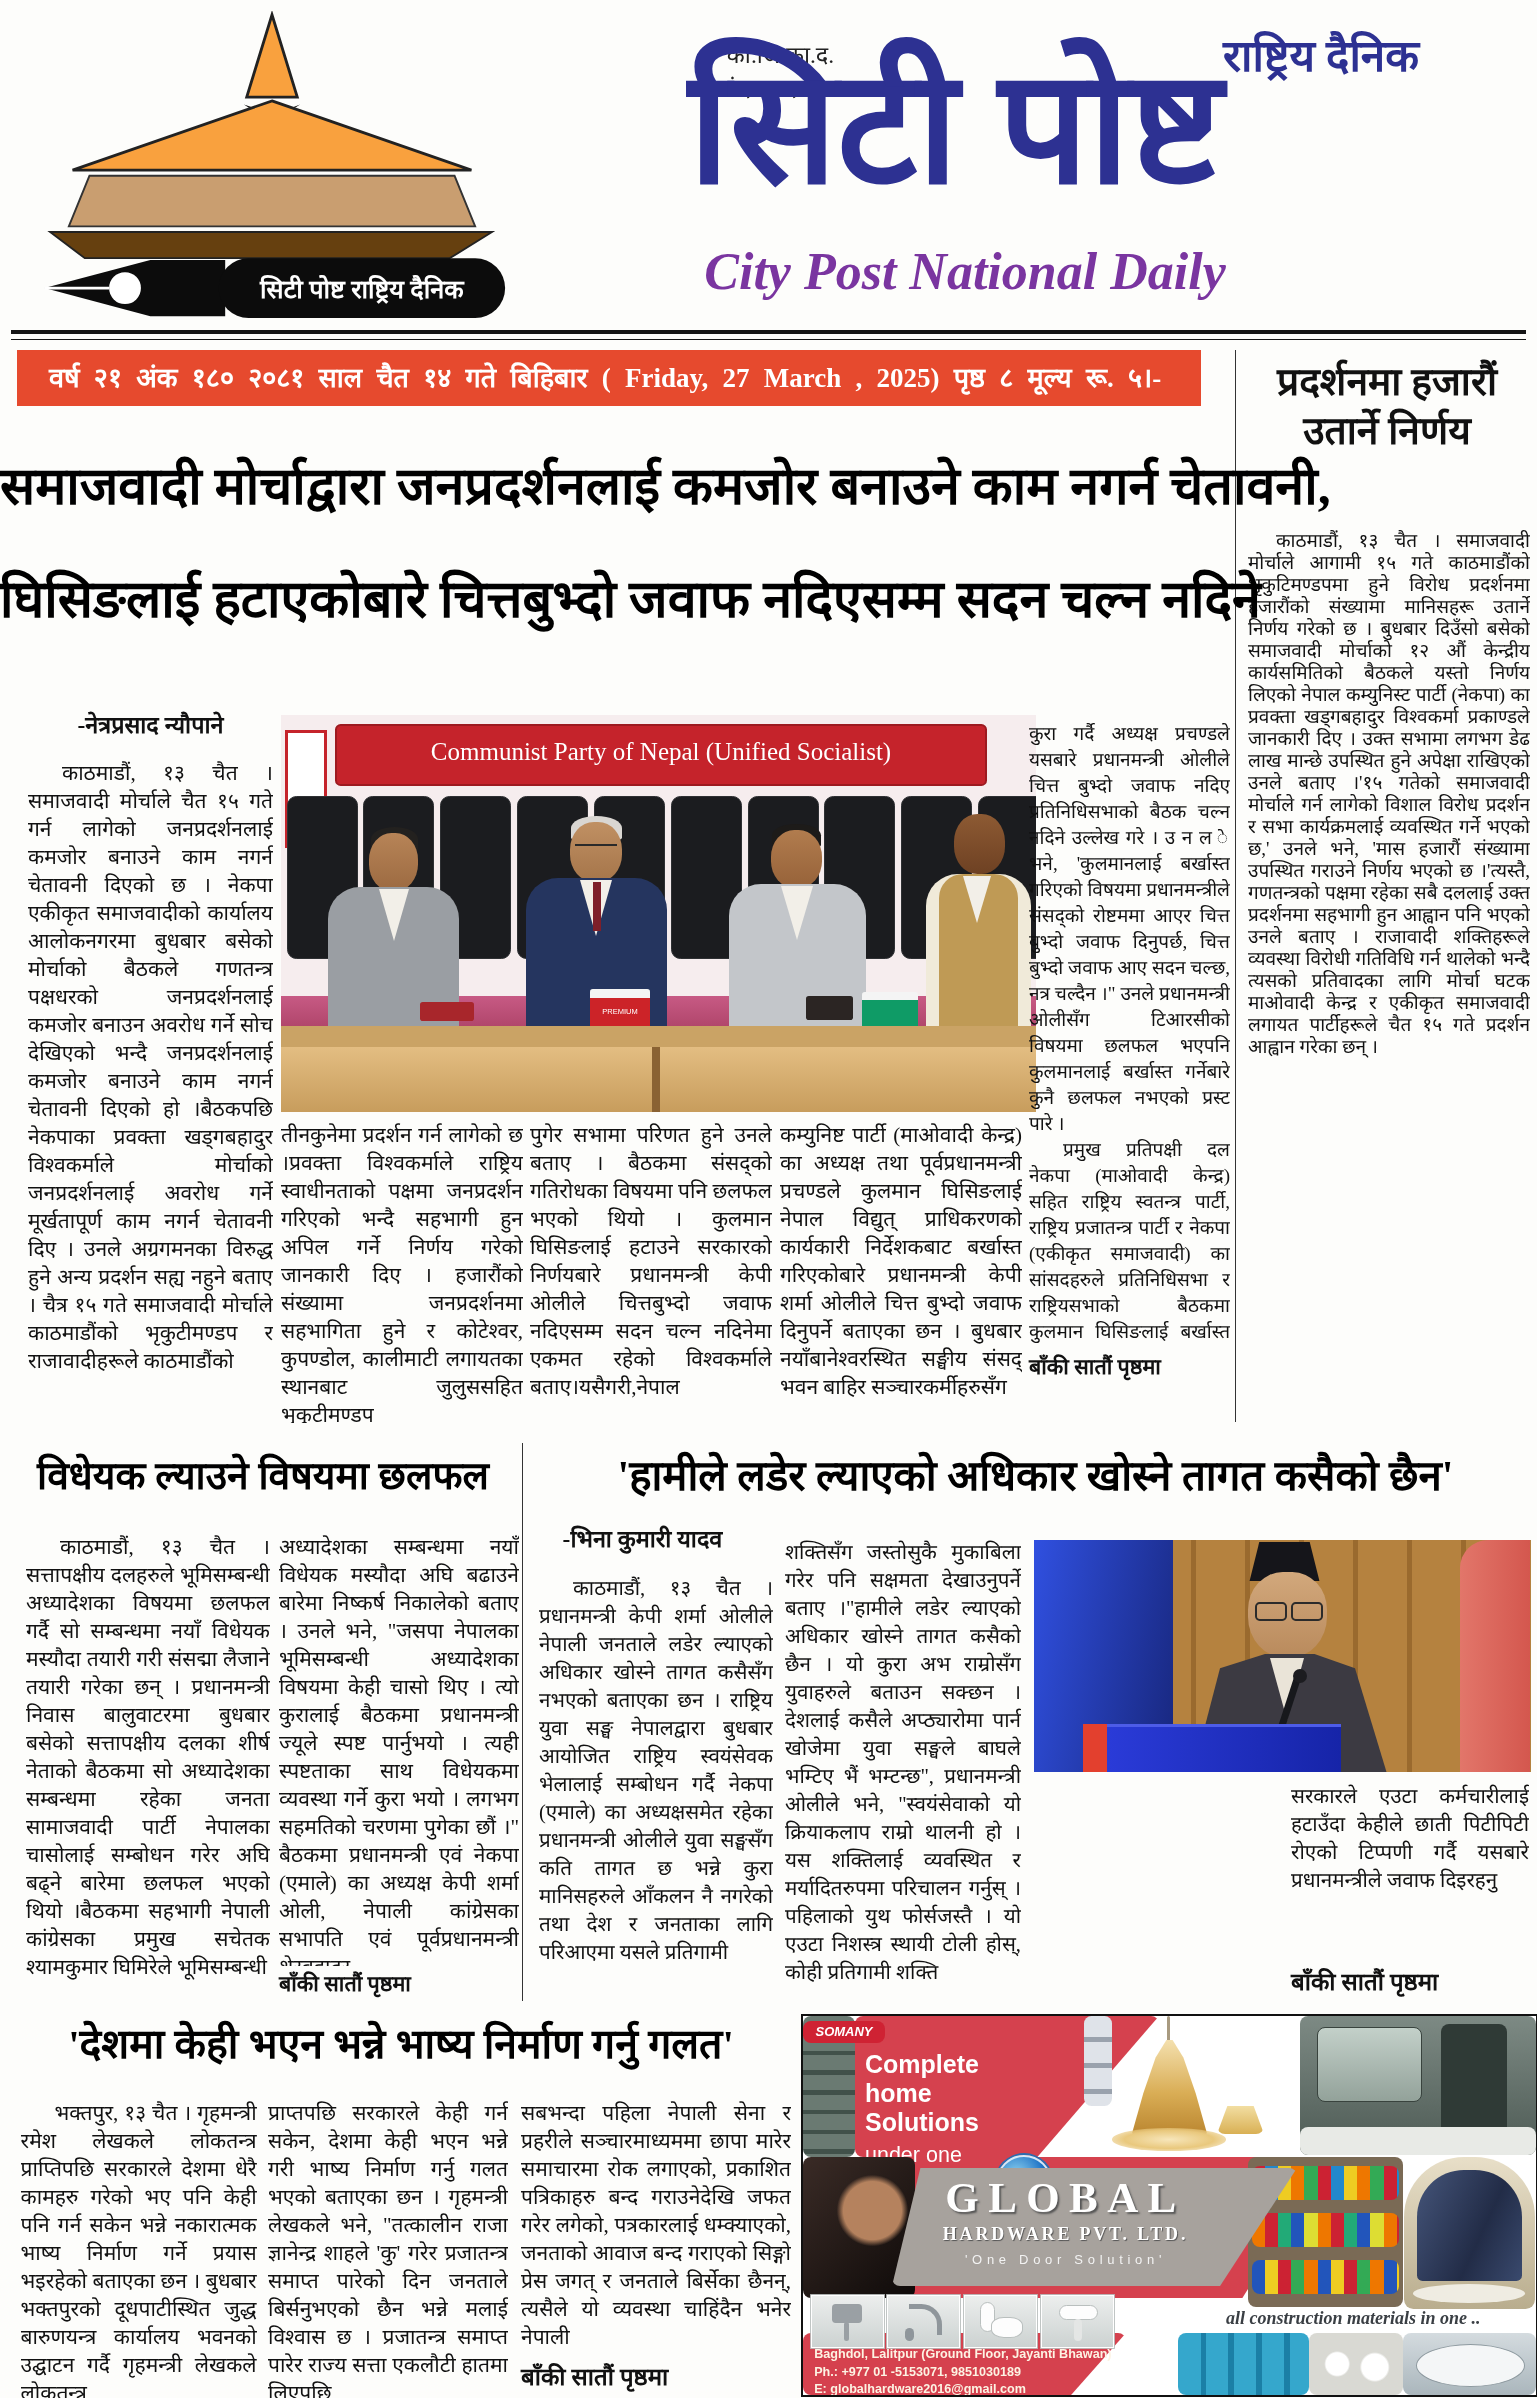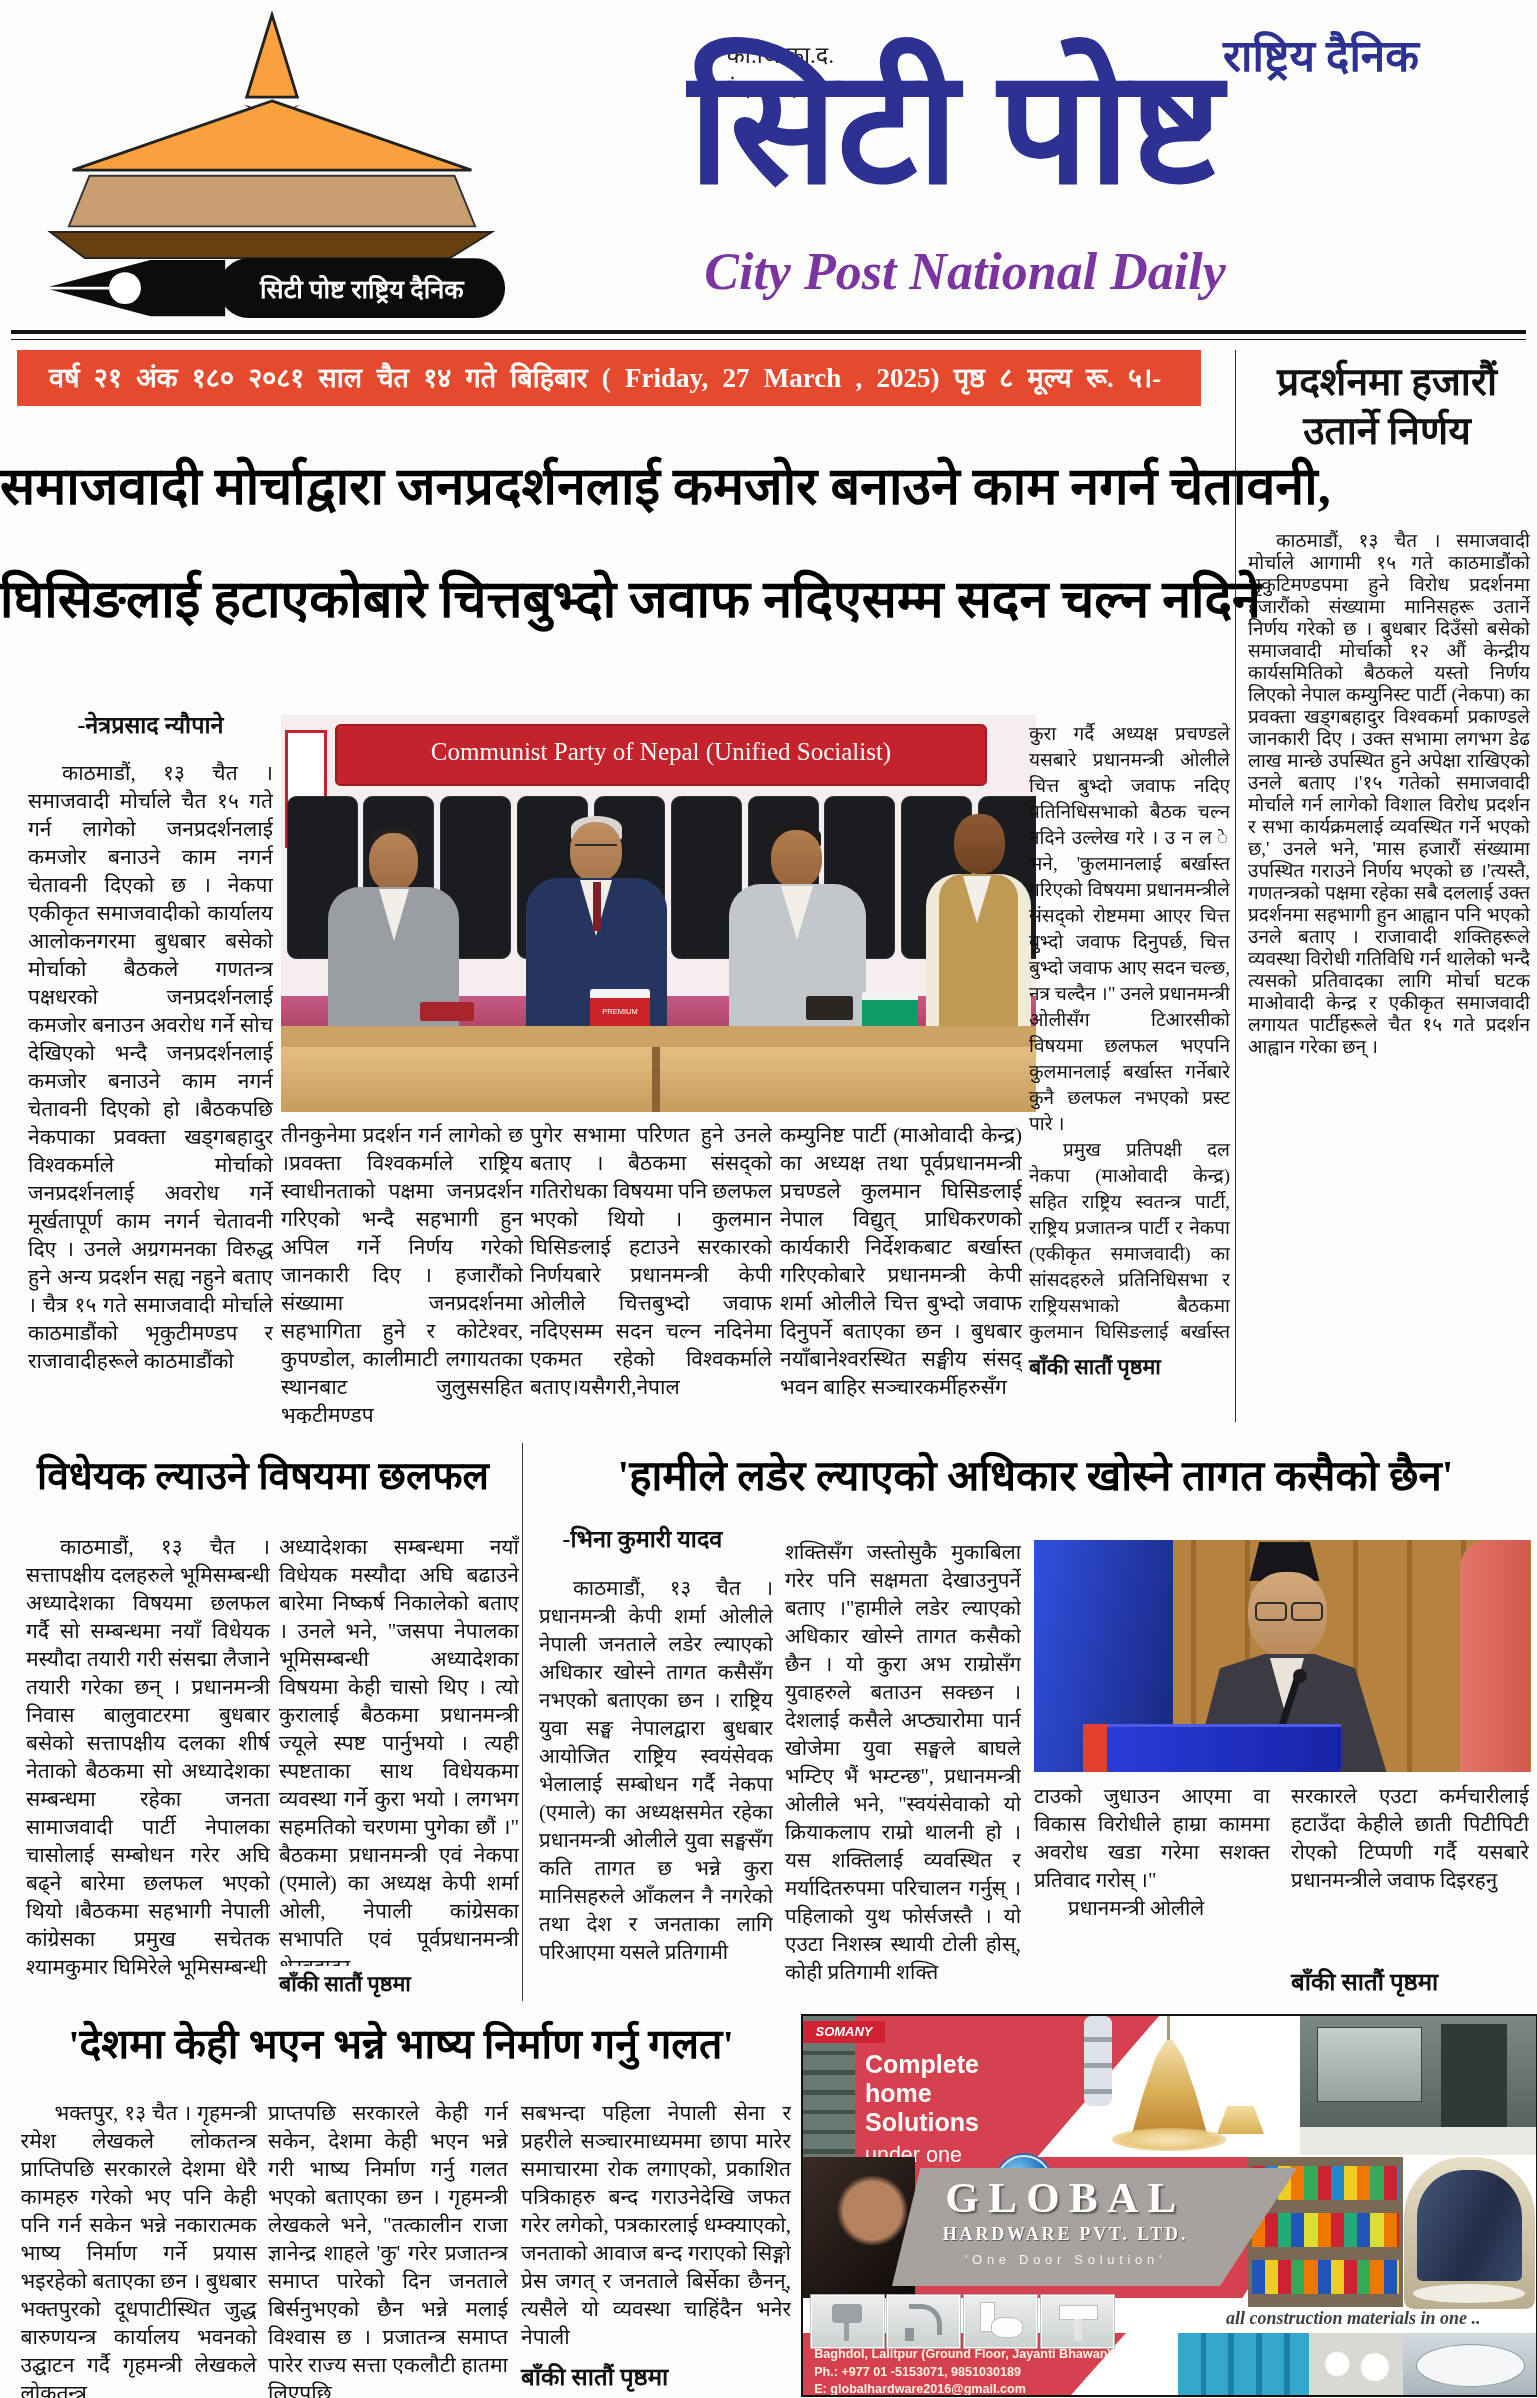--- a/index.html
+++ b/index.html
@@ -38,21 +38,21 @@
   .torso{position:absolute;border-radius:32px 32px 0 0;}
   .shirtv{position:absolute;clip-path:polygon(50% 100%,0 0,100% 0);background:#f2efe8;}
   .p1-cloth{position:absolute;left:0;top:281px;width:100%;height:41px;background:linear-gradient(#c75a84,#a93f63);}
   .p1-tabletop{position:absolute;left:0;top:311px;width:100%;height:20.6px;background:#caa365;}
   .p1-tablefront{position:absolute;left:0;top:332px;width:100%;height:66px;background:linear-gradient(#e3bd82,#c79c5c);}
   .boxitem{position:absolute;border-radius:2.8px;}
   
   .photo2{overflow:hidden;background:repeating-linear-gradient(90deg,#b5823f 0 49px,#9a6a2e 49px 54px);}
   
   .ad{border:2.8px solid #111;background:#fff;overflow:hidden;}
-  .ad .abs{position:absolute;}
+  .ad .abs{position:absolute;border-radius:8px;}
   .ad-red{background:#d5414e;}
   .ad-headline{color:#fff;font-family:"Liberation Sans","DejaVu Sans",sans-serif;font-weight:bold;font-size:25px;line-height:29px;}
   .ad-sub{color:#fff;font-family:"Liberation Sans","DejaVu Sans",sans-serif;font-size:21.5px;line-height:25px;}
   .ad-global{color:#fff;font-family:"Liberation Serif",serif;font-weight:bold;font-size:43px;letter-spacing:9.4px;text-shadow:1.9px 1.9px 1.9px #555;}
   .ad-global2{color:#fff;font-family:"Liberation Serif",serif;font-weight:bold;font-size:18px;letter-spacing:2.8px;text-shadow:0.9px 0.9px 0.9px #555;}
   .ad-global3{color:#f3f3f3;font-family:"Liberation Sans",sans-serif;font-size:13px;letter-spacing:4.7px;}
   .ad-contact{color:#fdf3e3;font-family:"Liberation Sans",sans-serif;font-weight:bold;font-size:12.6px;line-height:1.4;}
   .ad-note{font-family:"Liberation Serif",serif;font-style:italic;font-weight:bold;font-size:18px;color:#3a3f44;}
   .sq{position:absolute;top:279px;width:71px;height:51px;background:linear-gradient(#eceeed,#ccd2d1);border:1.9px solid #fff;box-shadow:0 0 0 0.9px #b9bfbe;}
 </style>
@@ -192,24 +192,20 @@
     <div class="abs" style="left:221px;top:62px;width:28px;height:15px;border:2.8px solid #2b2b2b;border-radius:4.7px;"></div>
     <div class="abs" style="left:257px;top:62px;width:28px;height:15px;border:2.8px solid #2b2b2b;border-radius:4.7px;"></div>
     <div class="abs" style="left:141px;top:114px;width:225px;height:118px;background:#3c3a42;clip-path:polygon(8% 100%,20% 12%,40% 0,62% 0,80% 12%,94% 100%);"></div>
     <div class="abs" style="left:236px;top:118px;width:34px;height:62px;background:#eae4d8;clip-path:polygon(50% 100%,0 0,100% 0);"></div>
     <div class="abs" style="left:245px;top:137px;width:6.6px;height:94px;background:#17181c;transform:rotate(18deg);"></div>
     <div class="abs" style="left:259px;top:129px;width:14px;height:14px;border-radius:50%;background:#1c1c20;"></div>
     <div class="abs" style="left:49px;top:184px;width:24px;height:49px;background:#e3402e;"></div>
     <div class="abs" style="left:73px;top:184px;width:234px;height:49px;background:linear-gradient(90deg,#2a3bd8,#1624a8);border-top:3.7px solid #4d5ce8;"></div>
   </div>
 
-  <div class="abs body-col np" style="left:1034px;top:1782px;width:236px;height:221px;font-size:20.6px;">
-    <p>टाउको जुधाउन आएमा वा विकास विरोधीले हाम्रा काममा अवरोध खडा गरेमा सशक्त प्रतिवाद गरोस् ।"</p>
-    <p class="indent">प्रधानमन्त्री ओलीले</p>
-  </div>
   <div class="abs body-col np" style="left:1291px;top:1782px;width:238px;height:178px;font-size:20.6px;">सरकारले एउटा कर्मचारीलाई हटाउँदा केहीले छाती पिटीपिटी रोएको टिप्पणी गर्दै यसबारे प्रधानमन्त्रीले जवाफ दिइरहनु</div>
   <div class="abs cont np" style="left:1291px;top:1964px;width:238px;font-size:24px;">बाँकी सातौं पृष्ठमा</div>
 
   <div class="abs headline-l np" style="left:7.5px;top:2014px;width:787px;font-size:41px;">'देशमा केही भएन भन्ने भाष्य निर्माण गर्नु गलत'</div>
   <div class="abs body-col np" style="left:20.6px;top:2099px;width:236px;height:300px;">
     <p class="indent">भक्तपुर, १३ चैत । गृहमन्त्री रमेश लेखकले लोकतन्त्र प्राप्तिपछि सरकारले देशमा धेरै कामहरु गरेको भए पनि केही पनि गर्न सकेन भन्ने नकारात्मक भाष्य निर्माण गर्ने प्रयास भइरहेको बताएका छन । बुधबार भक्तपुरको दूधपाटीस्थित जुद्ध बारुणयन्त्र कार्यालय भवनको उद्घाटन गर्दै गृहमन्त्री लेखकले लोकतन्त्र</p>
   </div>
   <div class="abs body-col np" style="left:268px;top:2099px;width:240px;height:300px;">प्राप्तपछि सरकारले केही गर्न सकेन, देशमा केही भएन भन्ने गरी भाष्य निर्माण गर्नु गलत भएको बताएका छन । गृहमन्त्री लेखकले भने, "तत्कालीन राजा ज्ञानेन्द्र शाहले 'कु' गरेर प्रजातन्त्र समाप्त पारेको दिन जनताले बिर्सनुभएको छैन भन्ने मलाई विश्वास छ । प्रजातन्त्र समाप्त पारेर राज्य सत्ता एकलौटी हातमा लिएपछि</div>
   <div class="abs body-col np" style="left:521px;top:2099px;width:270px;height:259px;">सबभन्दा पहिला नेपाली सेना र प्रहरीले सञ्चारमाध्यममा छापा मारेर समाचारमा रोक लगाएको, प्रकाशित पत्रिकाहरु बन्द गराउनेदेखि जफत गरेर लगेको, पत्रकारलाई धम्क्याएको, जनताको आवाज बन्द गराएको सिङ्गो प्रेस जगत् र जनताले बिर्सेका छैनन्, त्यसैले यो व्यवस्था चाहिंदैन भनेर नेपाली</div>
   <div class="abs cont np" style="left:521px;top:2359px;width:270px;font-size:24px;">बाँकी सातौं पृष्ठमा</div>

